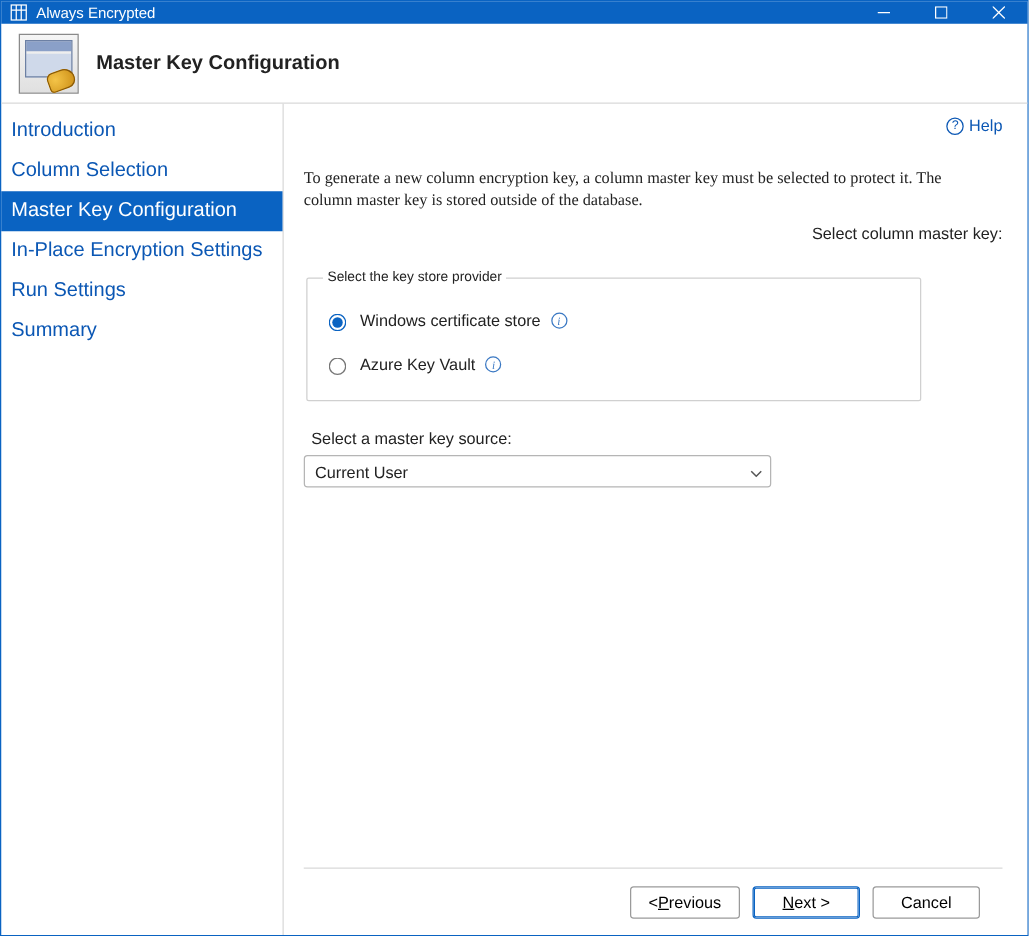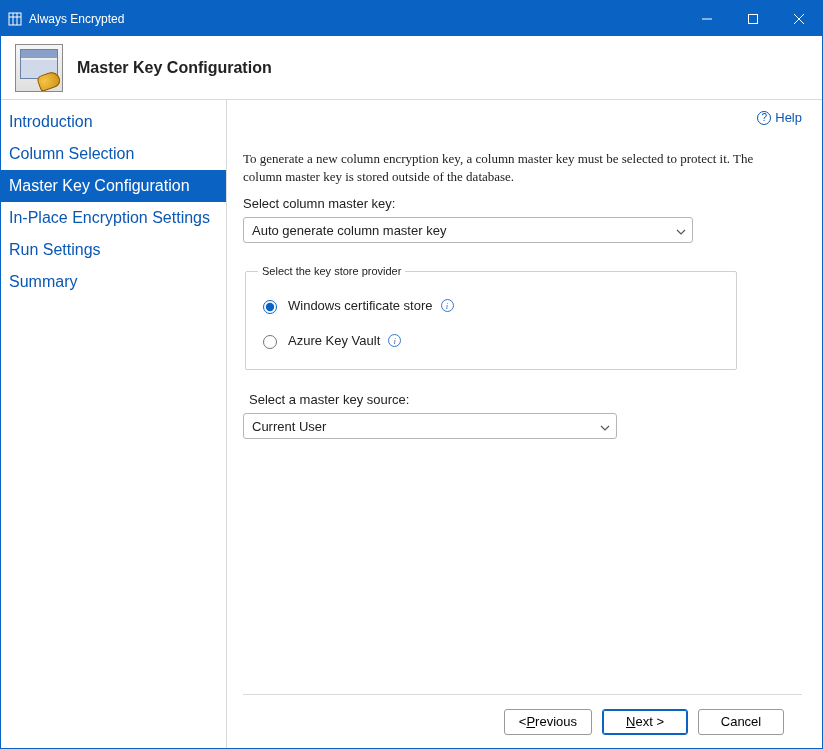--- a/index.html
+++ b/index.html
@@ -9,21 +9,21 @@
   .window {
     width: 823px;
     height: 749px;
     border: 1px solid #0a63c2;
     display: flex;
     flex-direction: column;
     background: #ffffff;
   }
 
   .titlebar {
-    height: 35px;
+    height: 18px;
     background: #0a63c2;
     color: #ffffff;
     display: flex;
     align-items: center;
     padding: 0 0 0 6px;
     font-size: 12px;
   }
   .titlebar .app-icon {
     width: 16px; height: 16px;
     margin-right: 6px;
@@ -128,21 +128,21 @@
     border: 1px solid #0b57b4;
     border-radius: 50%;
     display: inline-flex;
     align-items: center; justify-content: center;
     font-size: 10px;
     line-height: 1;
     color: #0b57b4;
   }
 
   .intro-text { margin-top: 38px; line-height: 1.4; max-width: 540px; font-family: Liberation Serif, serif; }
-  .field-label { margin-top: 10px; }
+  .field-label { margin-top: 10px; text-align: right; }
 
   .select {
     margin-top: 6px;
     width: 450px;
     height: 26px;
     border: 1px solid #b5b5b5;
     border-radius: 3px;
     display: flex;
     align-items: center;
     padding: 0 6px 0 8px;
@@ -275,28 +275,20 @@
     <div class="main">
 
       <div class="help-link">
         <span class="q">?</span>
         <span>Help</span>
       </div>
 
       <div class="intro-text">To generate a new column encryption key, a column master key must be selected to protect it.  The column master key is stored outside of the database.</div>
 
       <div class="field-label">Select column master key:</div>
-      <div class="select">
-        <span>Auto generate column master key</span>
-        <span class="chev">
-          <svg width="10" height="6" viewBox="0 0 10 6">
-              <path d="M1 1 L5 5 L9 1" fill="none" stroke="#555" stroke-width="1.2"></path>
-            </svg>
-        </span>
-      </div>
 
       <fieldset class="provider">
         <legend>Select the key store provider</legend>
 
         <label class="radio-row">
           <input type="radio" name="prov" checked="" style="">
           <span>Windows certificate store</span>
           <span class="info-dot">i</span>
         </label>
 

